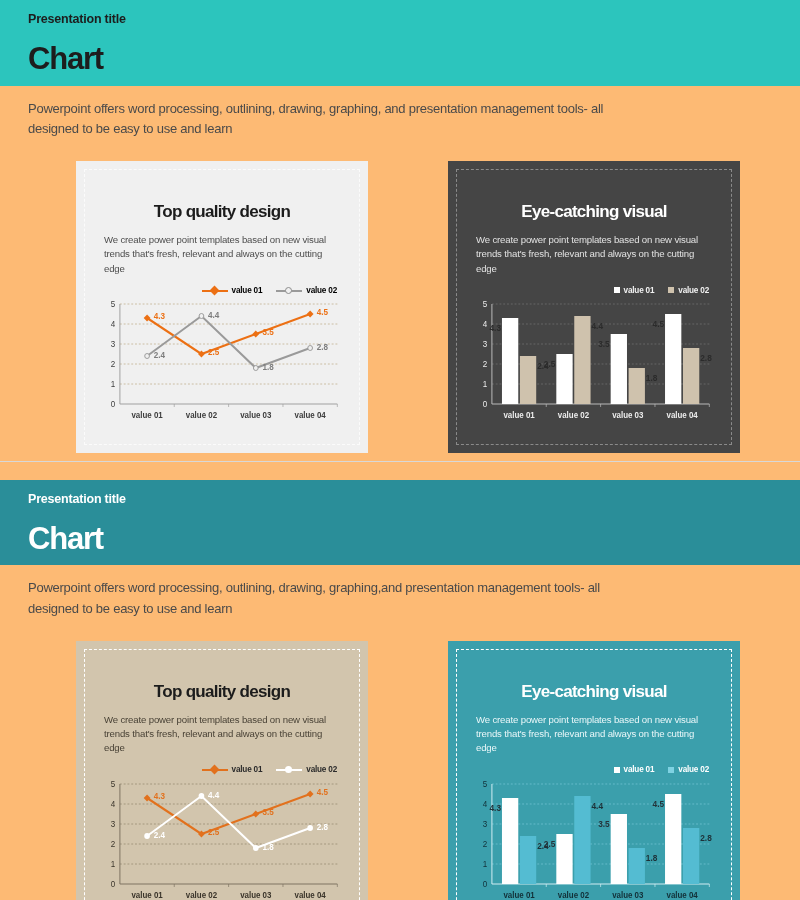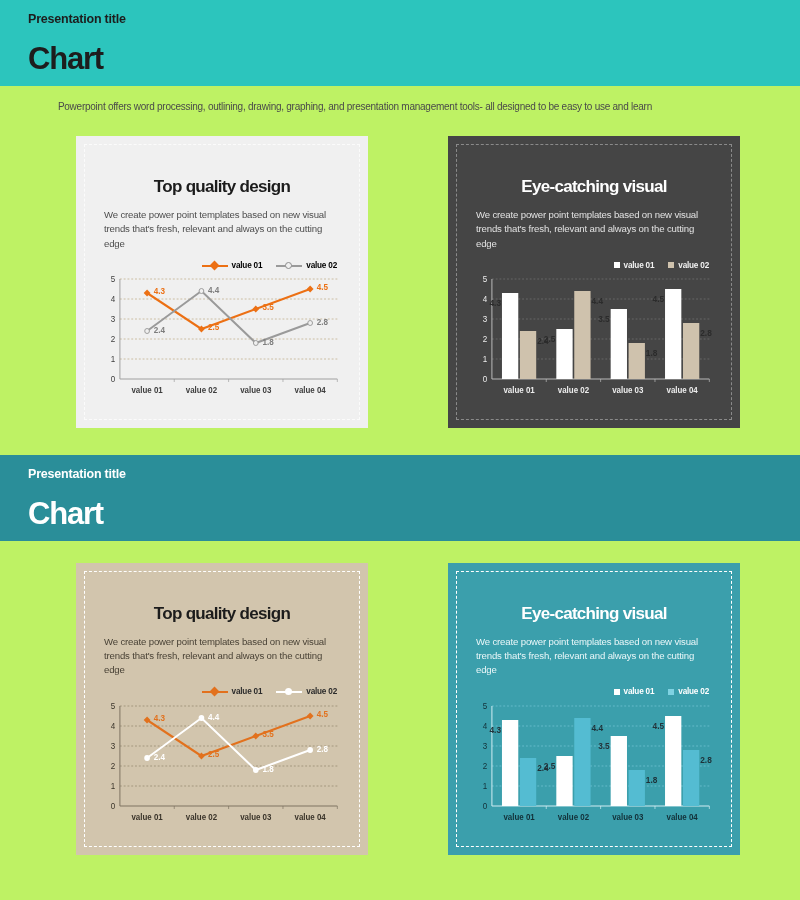--- a/index.html
+++ b/index.html
@@ -3,21 +3,21 @@
 <meta charset="utf-8">
 <style>
   * { box-sizing: border-box; margin: 0; padding: 0; }
   html, body {
     width: 800px;
     height: 900px;
     background: #ffffff;
     font-family: "Liberation Sans", sans-serif;
     overflow: hidden;
   }
-  .page { position: relative; width: 800px; height: 900px; background: #bef264; }
+  .page { position: relative; width: 800px; height: 900px; background: #fdba74; }
 
   
   .slide { position: relative; width: 800px; }
 
   .slide-header {
     padding: 12px 0 10px 28px;
     position: relative;
   }
   .slide-header .kicker {
     font-size: 12.5px;
@@ -29,26 +29,25 @@
   .slide-header .title {
     font-size: 31px;
     font-weight: bold;
     letter-spacing: -1.2px;
     line-height: 1.05;
     margin-top: 16px;
   }
 
   .slide-sub {
     padding: 13px 28px 0 28px;
-    font-size: 10px;
+    font-size: 13px;
     line-height: 1.55;
     color: #4a4a4a;
     letter-spacing: -0.25px;
     max-width: 680px;
-    text-align: right;
   }
 
   
   .theme-a .slide-header { background: #2cc5bd; color: #1d1d1d; }
   
   .theme-b .slide-header { background: #2a8e99; color: #ffffff; }
 
   
   .cards {
     position: relative;
@@ -272,20 +271,21 @@
     </div>
   </div>
 
   <div class="hr" style="top:461px"></div>
 
   <div class="slide theme-b" style="margin-top:19px">
     <div class="slide-header" style="background: rgb(42, 142, 153); color: rgb(255, 255, 255);">
       <div class="kicker">Presentation title</div>
       <div class="title">Chart</div>
     </div>
+    <div class="slide-sub">Powerpoint offers word processing, outlining, drawing, graphing,and presentation management tools- all designed to be easy to use and learn</div>
 
     <div class="cards">
 
       <div class="card left card-b1" style="background: rgb(210, 197, 173);">
         <div class="card-inner">
           <div class="card-title">Top quality design</div>
           <div class="card-desc">We create power point templates based on new visual trends that's fresh, relevant and always on the cutting edge</div>
           <div class="chart-wrap">
             <div class="legend">
               <div class="legend-item" style="color:#2b2b2b">

